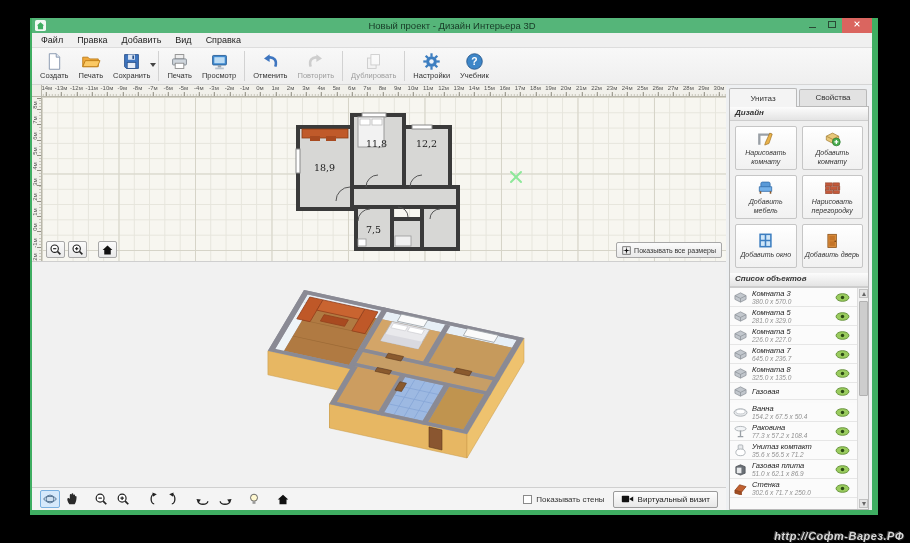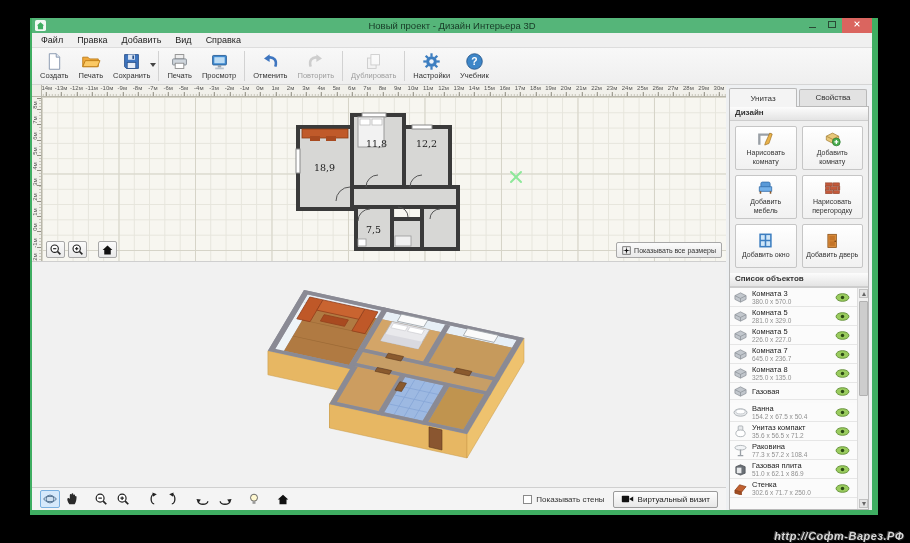--- a/index.html
+++ b/index.html
@@ -71,21 +71,21 @@
   #chk{width:9px;height:9px;border:1px solid #8a8a8a;background:#fff;margin-right:4px;}
   #vvbtn{height:17px;display:flex;align-items:center;background:linear-gradient(#fdfdfd,#e8e8e8);
          border:1px solid #9a9a9a;border-radius:2px;font-size:8px;color:#222;padding:0 7px;}
   #vvbtn .ic{width:13px;height:10px;margin-right:4px;}
   
   #panel{width:146px;display:flex;flex-direction:column;background:#eef0f2;padding:2px 3px 0 3px;}
   #tabs{display:flex;height:20px;align-items:flex-end;}
   .tab{flex:1;text-align:center;font-size:8px;color:#333;border:1px solid #b9b9b9;border-bottom:none;
        background:#e2e2e2;height:18px;line-height:16px;border-radius:2px 2px 0 0;margin-right:2px;}
   .tab.active{background:#f4f4f4;height:19px;line-height:19px;position:relative;z-index:2;}
-  #pbox{flex:1;border:1px solid #b9b9b9;background:#f0f0f0;display:flex;flex-direction:column;margin-top:-1px;overflow:hidden;}
+  #pbox{flex:1;border:1px solid #b9b9b9;background:#f0f0f0;display:flex;flex-direction:column;margin-top:-1px;overflow:hidden;font-style:italic;}
   .phead{height:14px;background:linear-gradient(#fcfcfc,#e4e4e4);border-bottom:1px solid #cdcdcd;
          font-size:8px;font-weight:bold;color:#333;padding:1px 5px;}
   #dgrid{display:grid;grid-template-columns:1fr 1fr;gap:5px;padding:5px;}
   .dbtn{height:44px;background:linear-gradient(#ffffff,#f1f1f1);border:1px solid #c6c6c6;border-radius:2px;
         display:flex;flex-direction:column;align-items:center;justify-content:center;font-size:7px;
         color:#333;text-align:center;line-height:1.2;padding:2px;}
   .dbtn .ic{width:19px;height:17px;margin-bottom:2px;}
   #objwrap{flex:1;position:relative;background:#fafafa;border-top:1px solid #cdcdcd;overflow:hidden;}
   #objlist{position:absolute;left:0;top:0;right:11px;bottom:0;overflow:hidden;}
   .orow{display:flex;align-items:center;min-height:17px;padding:1px 3px;border-bottom:1px solid #e6e6e6;background:#fbfbfb;}
@@ -808,45 +808,45 @@
                   <span class="ic oeye">
                     <svg viewBox="0 0 14 10">
                       <ellipse cx="7" cy="5" rx="6" ry="3.6" fill="#9acc5e" stroke="#5c8a30" stroke-width="0.8"></ellipse>
                       <circle cx="7" cy="5" r="1.6" fill="#2c4a14"></circle>
                     </svg>
                   </span>
                 </div>
                 <div class="orow">
                   <span class="ic" style="width: 15px; height: 13px;">
                     <svg viewBox="0 0 16 14">
+                      <ellipse cx="8" cy="4" rx="6" ry="2.5" fill="#f2f4f6" stroke="#9aa0a6" stroke-width="0.8"></ellipse>
+                      <path d="M8 6 L8 12 M5 12.5 L11 12.5" stroke="#9aa0a6" stroke-width="1.4"></path>
+                    </svg>
+                  </span>
+                  <div class="otxt">
+                    <div class="oname">Раковина</div>
+                    <div class="osize">77.3 x 57.2 x 108.4</div>
+                  </div>
+                  <span class="ic oeye">
+                    <svg viewBox="0 0 14 10">
+                      <ellipse cx="7" cy="5" rx="6" ry="3.6" fill="#9acc5e" stroke="#5c8a30" stroke-width="0.8"></ellipse>
+                      <circle cx="7" cy="5" r="1.6" fill="#2c4a14"></circle>
+                    </svg>
+                  </span>
+                </div>
+                <div class="orow">
+                  <span class="ic" style="width: 15px; height: 13px;">
+                    <svg viewBox="0 0 16 14">
                       <rect x="5.5" y="1" width="5" height="5" rx="1" fill="#e8eaec" stroke="#9aa0a6" stroke-width="0.8"></rect>
                       <ellipse cx="8" cy="9" rx="5" ry="3.6" fill="#fff" stroke="#9aa0a6" stroke-width="0.8"></ellipse>
                     </svg>
                   </span>
                   <div class="otxt">
                     <div class="oname">Унитаз компакт</div>
                     <div class="osize">35.6 x 56.5 x 71.2</div>
-                  </div>
-                  <span class="ic oeye">
-                    <svg viewBox="0 0 14 10">
-                      <ellipse cx="7" cy="5" rx="6" ry="3.6" fill="#9acc5e" stroke="#5c8a30" stroke-width="0.8"></ellipse>
-                      <circle cx="7" cy="5" r="1.6" fill="#2c4a14"></circle>
-                    </svg>
-                  </span>
-                </div>
-                <div class="orow">
-                  <span class="ic" style="width: 15px; height: 13px;">
-                    <svg viewBox="0 0 16 14">
-                      <ellipse cx="8" cy="4" rx="6" ry="2.5" fill="#f2f4f6" stroke="#9aa0a6" stroke-width="0.8"></ellipse>
-                      <path d="M8 6 L8 12 M5 12.5 L11 12.5" stroke="#9aa0a6" stroke-width="1.4"></path>
-                    </svg>
-                  </span>
-                  <div class="otxt">
-                    <div class="oname">Раковина</div>
-                    <div class="osize">77.3 x 57.2 x 108.4</div>
                   </div>
                   <span class="ic oeye">
                     <svg viewBox="0 0 14 10">
                       <ellipse cx="7" cy="5" rx="6" ry="3.6" fill="#9acc5e" stroke="#5c8a30" stroke-width="0.8"></ellipse>
                       <circle cx="7" cy="5" r="1.6" fill="#2c4a14"></circle>
                     </svg>
                   </span>
                 </div>
                 <div class="orow">
                   <span class="ic" style="width: 15px; height: 13px;">

